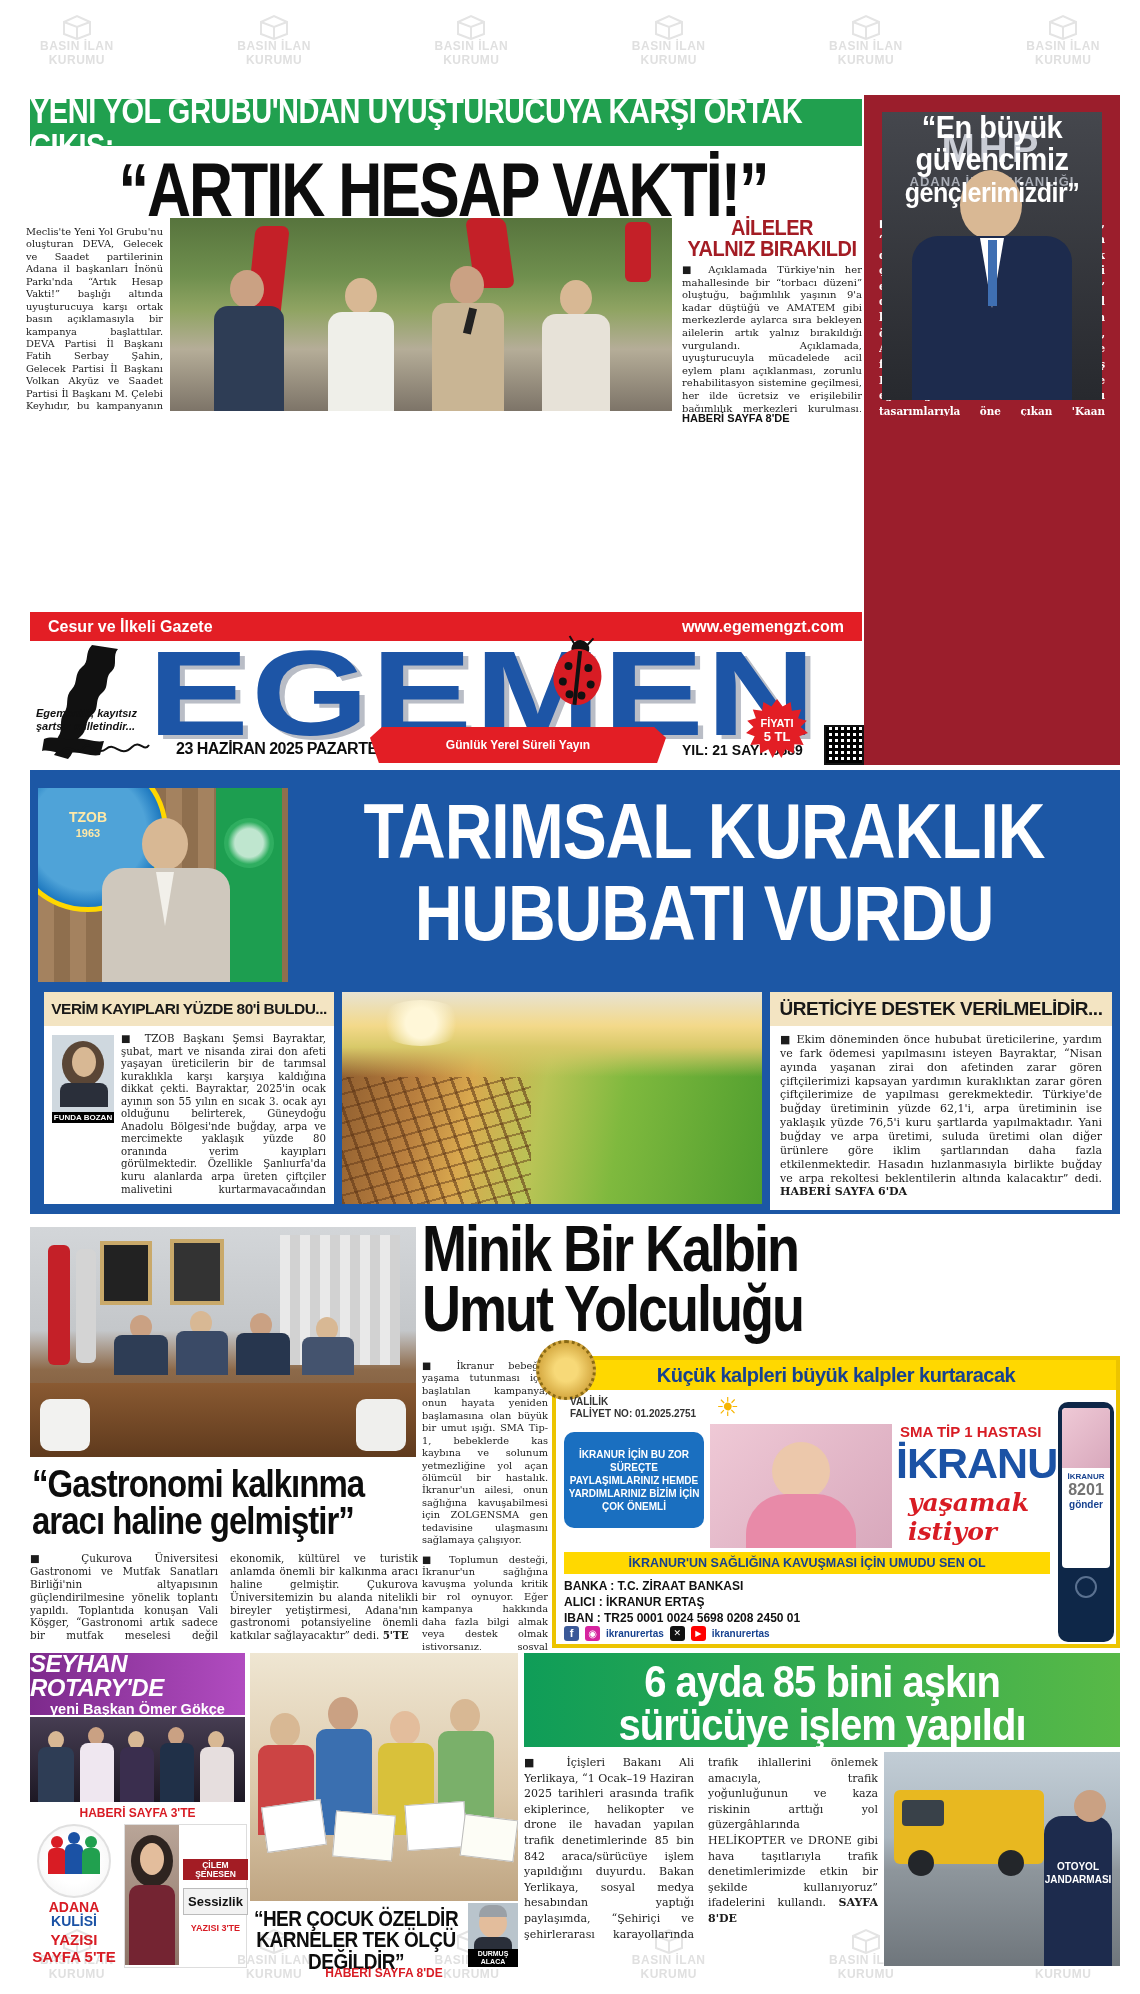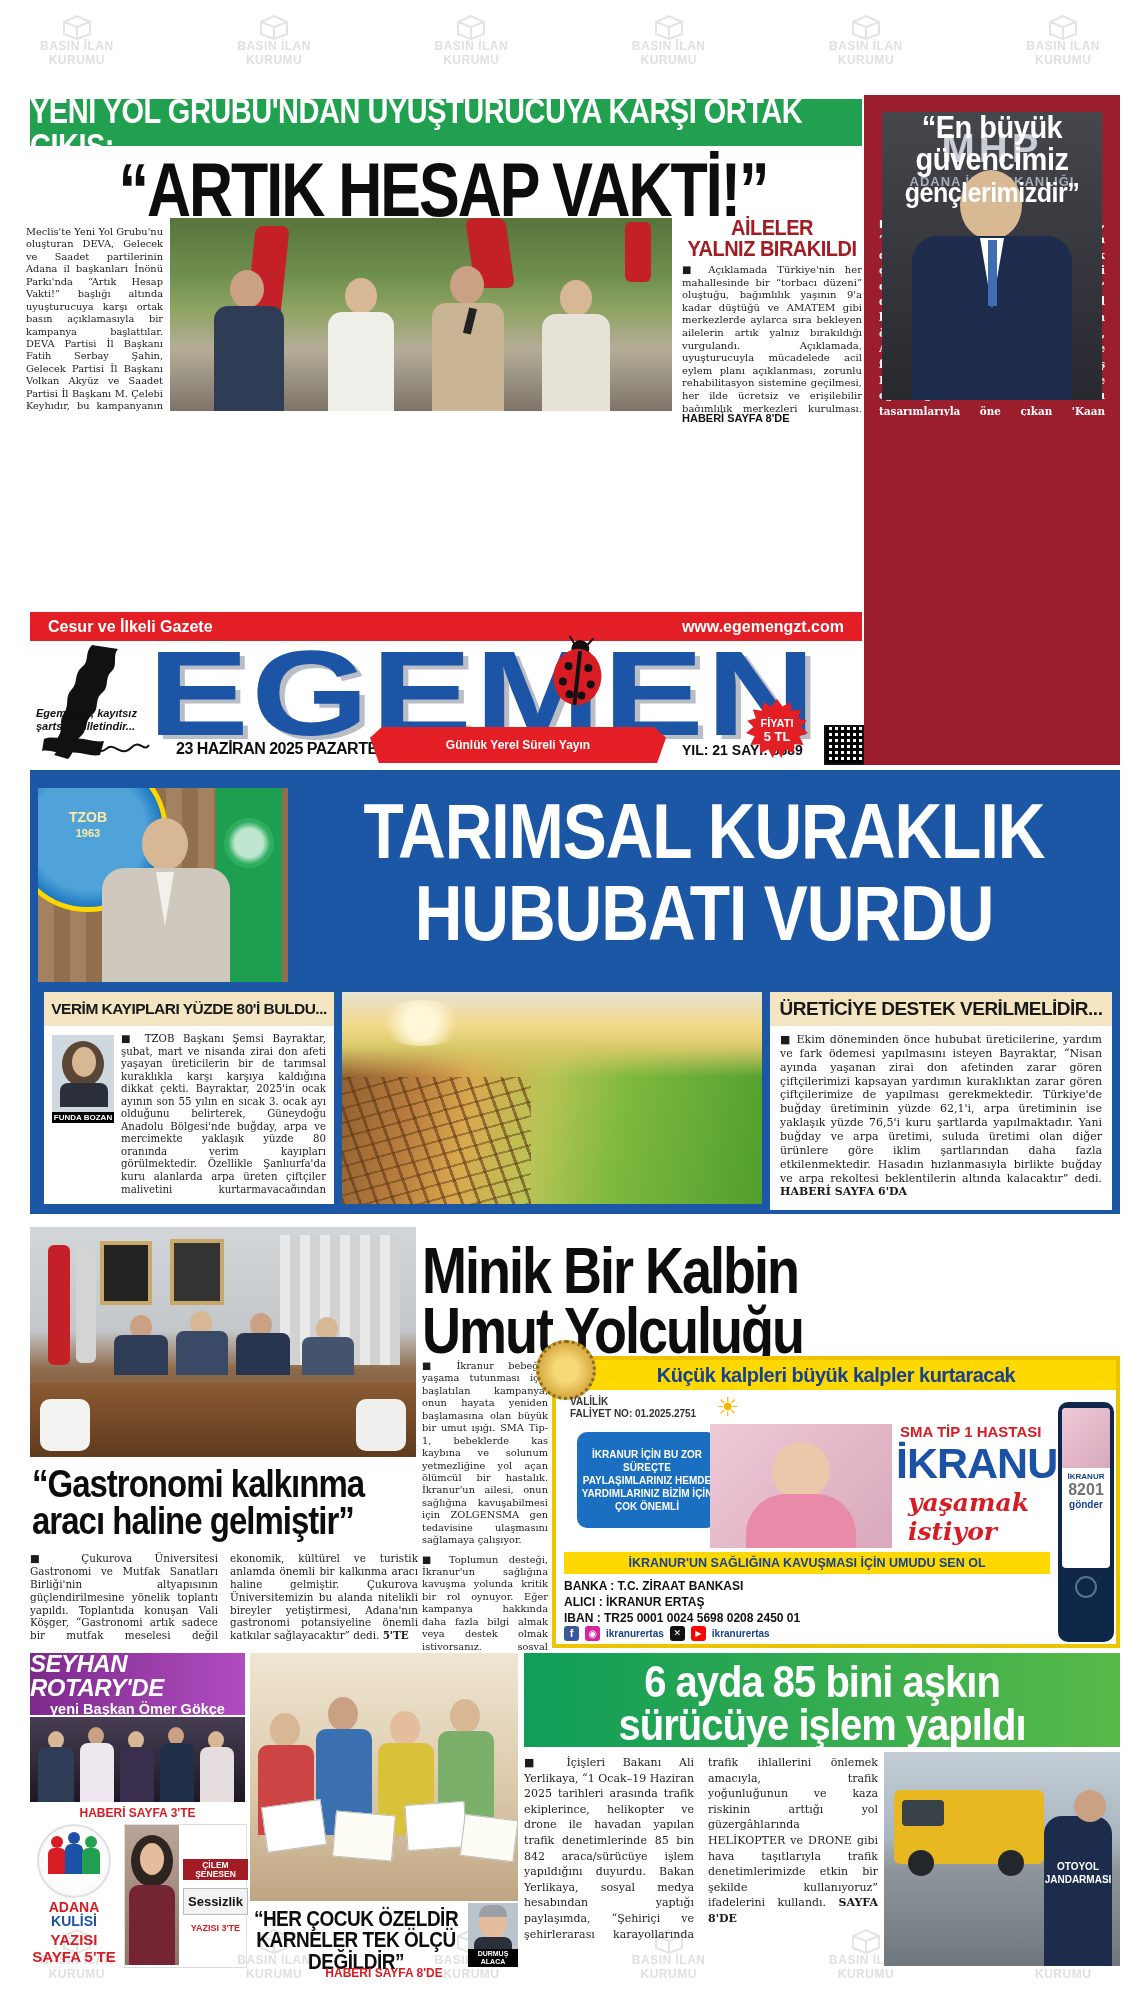--- a/index.html
+++ b/index.html
@@ -234,21 +234,21 @@
     <div class="head" style="left:286px;top:90px;width:22px;height:24px;background:#d8b894;"></div>
     <div class="abs" style="left:84px;top:108px;width:54px;height:40px;background:#2e3d55;border-radius:8px 8px 0 0;"></div>
     <div class="abs" style="left:146px;top:104px;width:52px;height:44px;background:#3a4a66;border-radius:8px 8px 0 0;"></div>
     <div class="abs" style="left:206px;top:106px;width:54px;height:42px;background:#27364e;border-radius:8px 8px 0 0;"></div>
     <div class="abs" style="left:272px;top:110px;width:52px;height:38px;background:#44536e;border-radius:8px 8px 0 0;"></div>
     <div class="abs" style="left:0;bottom:0;width:100%;height:74px;background:linear-gradient(180deg,#8a5a32,#5f3a1d);"></div>
     <div class="abs" style="left:10px;bottom:6px;width:50px;height:52px;background:#f2f2f0;border-radius:10px;"></div>
     <div class="abs" style="right:10px;bottom:6px;width:50px;height:52px;background:#efefed;border-radius:10px;"></div>
   </div>
 
-  <div class="abs z2 hl" style="left:422px;top:1216px;width:440px;margin-top:22px;">
+  <div class="abs z2 hl" style="left:422px;top:1216px;width:440px;">
     <span class="sq" style="font-size:54px;letter-spacing:-2px;transform:scaleY(1.2);transform-origin:top left;white-space:nowrap;">Minik Bir Kalbin</span><br>
     <span class="sq" style="font-size:54px;letter-spacing:-2px;transform:scaleY(1.2);transform-origin:top left;white-space:nowrap;margin-top:6px;">Umut Yolculuğu</span>
   </div>
 
   <div class="abs z2 bt" style="left:422px;top:1360px;width:126px;height:290px;font-size:9.8px;line-height:1.27;">
     <div>■ İkranur bebeğin yaşama tutunması için başlatılan kampanya, onun hayata yeniden başlamasına olan büyük bir umut ışığı. SMA Tip-1, bebeklerde kas kaybına ve solunum yetmezliğine yol açan ölümcül bir hastalık. İkranur'un ailesi, onun sağlığına kavuşabilmesi için ZOLGENSMA gen tedavisine ulaşmasını sağlamaya çalışıyor.</div>
     <div style="margin-top:7px;">
       <span>■ Toplumun desteği, İkranur'un sağlığına kavuşma yolunda kritik bir rol oynuyor. Eğer kampanya hakkında daha fazla bilgi almak veya destek olmak istiyorsanız, sosyal medya ve haber kaynaklarını takip edebilirsiniz</span>
       
     </div>
@@ -257,21 +257,21 @@
   <div class="abs z2" style="left:552px;top:1356px;width:568px;height:292px;background:#fff;border:4px solid #ecc400;box-sizing:border-box;">
     <div class="abs" style="left:0;right:0;top:0;height:30px;background:#ffd800;display:flex;align-items:center;justify-content:center;">
       <span style="color:#16418f;font-weight:bold;font-size:20px;letter-spacing:-.5px;">Küçük kalpleri büyük kalpler kurtaracak</span>
     </div>
     <div class="abs" style="left:-20px;top:-20px;width:54px;height:54px;border-radius:50%;background:radial-gradient(circle,#f7d978 30%,#c9972c 90%);border:3px dotted #8a6a14;"></div>
     <div class="abs" style="left:14px;top:36px;font-weight:bold;color:#333;font-size:10px;line-height:1.2;">
       <span>VALİLİK</span><br>
       <span>FALİYET NO: 01.2025.2751</span>
     </div>
     <div class="abs" style="left:160px;top:32px;font-size:26px;color:#f7b500;">☀</div>
-    <div class="abs" style="left:8px;top:72px;width:140px;height:96px;background:#1a6fc0;border-radius:10px;color:#fff;font-weight:bold;font-size:10px;line-height:1.3;display:flex;align-items:center;justify-content:center;text-align:center;padding:4px;box-sizing:border-box;margin-left:13px;">
+    <div class="abs" style="left:8px;top:72px;width:140px;height:96px;background:#1a6fc0;border-radius:10px;color:#fff;font-weight:bold;font-size:10px;line-height:1.3;display:flex;align-items:center;justify-content:center;text-align:center;padding:4px;box-sizing:border-box;">
       <span>İKRANUR İÇİN BU ZOR SÜREÇTE PAYLAŞIMLARINIZ HEMDE YARDIMLARINIZ BİZİM İÇİN ÇOK ÖNEMLİ</span>
     </div>
     <div class="ph" style="left:154px;top:64px;width:182px;height:124px;background:linear-gradient(135deg,#efc9d6,#d8a8bc);">
       <div class="head" style="left:62px;top:18px;width:58px;height:58px;background:#ecc8ab;"></div>
       <div class="abs" style="left:36px;top:70px;width:110px;height:54px;background:#e88aa8;border-radius:40px 40px 0 0;"></div>
     </div>
     <div class="abs hl" style="left:344px;top:64px;color:#d81c24;font-size:15px;">SMA TİP 1 HASTASI</div>
     <div class="abs hl" style="left:340px;top:82px;color:#1b52a5;font-size:43px;letter-spacing:-1px;">İKRANUR</div>
     <div class="abs" style="left:352px;top:128px;color:#d81c24;font-size:25px;font-style:italic;font-family:'DejaVu Serif',serif;font-weight:bold;">yaşamak istiyor</div>
     <div class="abs" style="left:502px;top:42px;width:56px;height:240px;background:#0e2748;border-radius:10px;padding:6px 4px;box-sizing:border-box;">

